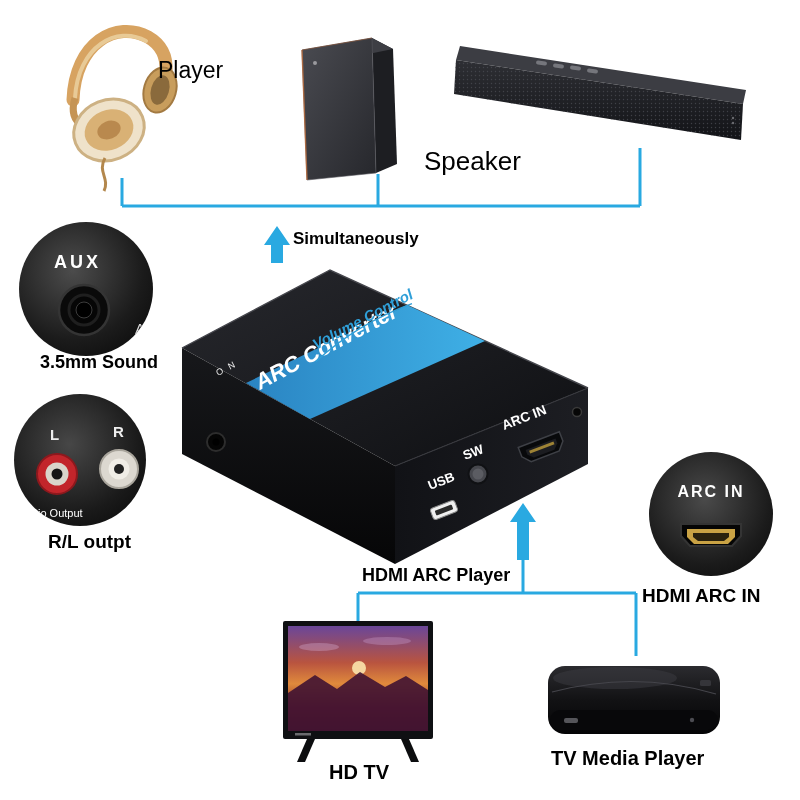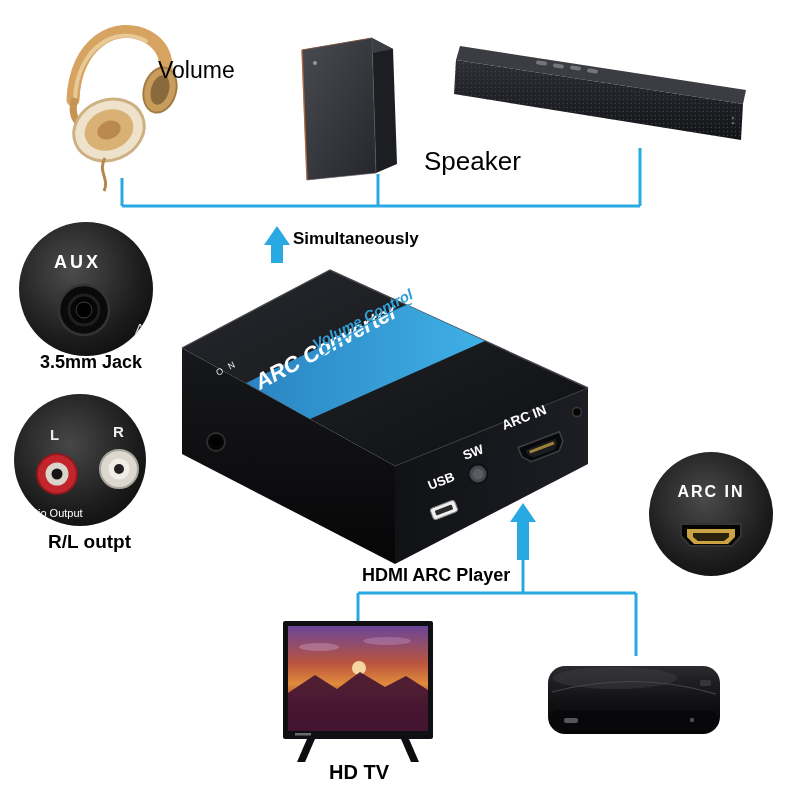--- a/index.html
+++ b/index.html
@@ -96,21 +96,21 @@
     <g clip-path="url(#auxclip)">
       <text x="38" y="50" font-size="18" font-weight="700" letter-spacing="3" fill="#ffffff">AUX</text>
       <g>
         <circle cx="68" cy="92" r="25" fill="#0a0a0a" stroke="#343434" stroke-width="2.5"></circle>
         <circle cx="68" cy="92" r="15" fill="#060606" stroke="#1f1f1f" stroke-width="3"></circle>
         <circle cx="68" cy="92" r="8" fill="#000" stroke="#3d3d3d" stroke-width="1"></circle>
       </g>
       <text x="119" y="116" font-size="15" fill="#dddddd">A</text>
     </g>
   </svg>
-  <div class="abs cap bold" style="left:40px;top:352px;font-size:18px">3.5mm Jack</div>
+  <div class="abs cap bold" style="left:40px;top:352px;font-size:18px">3.5mm Sound</div>
 
   <svg class="abs" style="left:12px;top:392px" width="140" height="140" viewBox="0 0 140 140">
     <defs>
       <radialGradient id="rcag" cx="42%" cy="38%" r="75%">
         <stop offset="0" stop-color="#474747"></stop>
           <stop offset="0.7" stop-color="#1a1a1a"></stop>
           <stop offset="1" stop-color="#0c0c0c"></stop>
       </radialGradient>
       <clipPath id="rcaclip">
           <circle cx="68" cy="68" r="66"></circle>
@@ -144,20 +144,21 @@
       </radialGradient>
     </defs>
     <circle cx="66" cy="64" r="62" fill="url(#arcg)"></circle>
     <text x="66" y="47" text-anchor="middle" font-size="16" font-weight="700" letter-spacing="2" fill="#ffffff">ARC IN</text>
     <g transform="translate(66,86)">
       <path d="M-30 -12 h60 v12 l-9 10 h-42 l-9 -10 z" fill="#050505" stroke="#343434" stroke-width="2"></path>
       <path d="M-24 -7 h48 v8 l-7 7 h-34 l-7 -7 z" fill="#c9a244"></path>
       <path d="M-18 -3 h36 v4 l-5 4 h-26 l-5 -4 z" fill="#2a220e"></path>
     </g>
   </svg>
+  <div class="abs cap bold" style="left:642px;top:585px;font-size:19px">HDMI ARC IN</div>
 
   <svg class="abs" style="left:168px;top:262px" width="440" height="310" viewBox="0 0 440 310">
     <defs>
       <linearGradient id="dTop" x1="0" y1="0" x2="1" y2="1">
         <stop offset="0" stop-color="#27282d"></stop>
           <stop offset="1" stop-color="#0e0f12"></stop>
       </linearGradient>
       <linearGradient id="dLeft" x1="0" y1="0" x2="0" y2="1">
         <stop offset="0" stop-color="#17181b"></stop>
           <stop offset="1" stop-color="#060607"></stop>
@@ -242,19 +243,20 @@
       </linearGradient>
     </defs>
     <rect x="8" y="18" width="172" height="68" rx="17" fill="url(#mpB)"></rect>
     <ellipse cx="75" cy="30" rx="62" ry="11" fill="#3c3c41" opacity="0.5"></ellipse>
     <path d="M12 44 Q95 22 176 46" stroke="#45454b" stroke-width="1.2" fill="none"></path>
     <rect x="10" y="62" width="168" height="20" rx="10" fill="#08080a"></rect>
     <circle cx="152" cy="72" r="2.2" fill="#4c4c52"></circle>
     <rect x="160" y="32" width="11" height="6" rx="1.5" fill="#35353a"></rect>
     <rect x="24" y="70" width="14" height="5" rx="2" fill="#55555a"></rect>
   </svg>
-
-  <div class="abs cap" style="left:158px;top:57px;font-size:23px">Volume</div>
+  <div class="abs cap bold" style="left:551px;top:747px;font-size:20px">TV Media Player</div>
+
+  <div class="abs cap" style="left:158px;top:57px;font-size:23px">Player</div>
   <div class="abs cap" style="left:424px;top:146px;font-size:26px">Speaker</div>
   <div class="abs cap bold" style="left:293px;top:229px;font-size:17px">Simultaneously</div>
   <div class="abs cap bold" style="left:362px;top:565px;font-size:18px">HDMI ARC Player</div>
 
 </div>
 
 </body></html>

